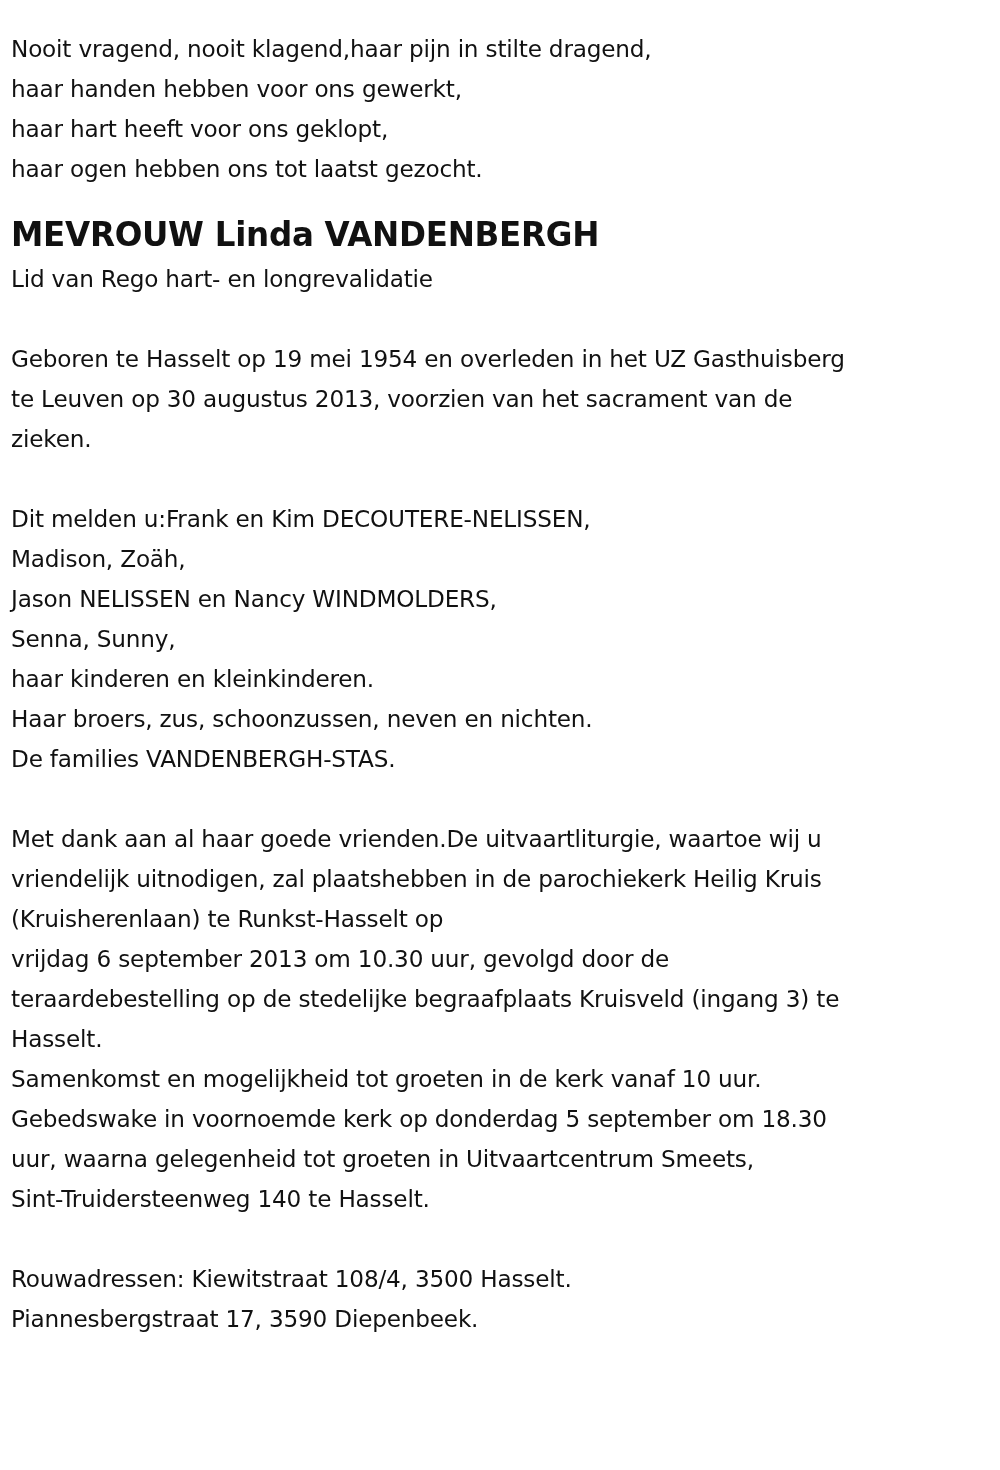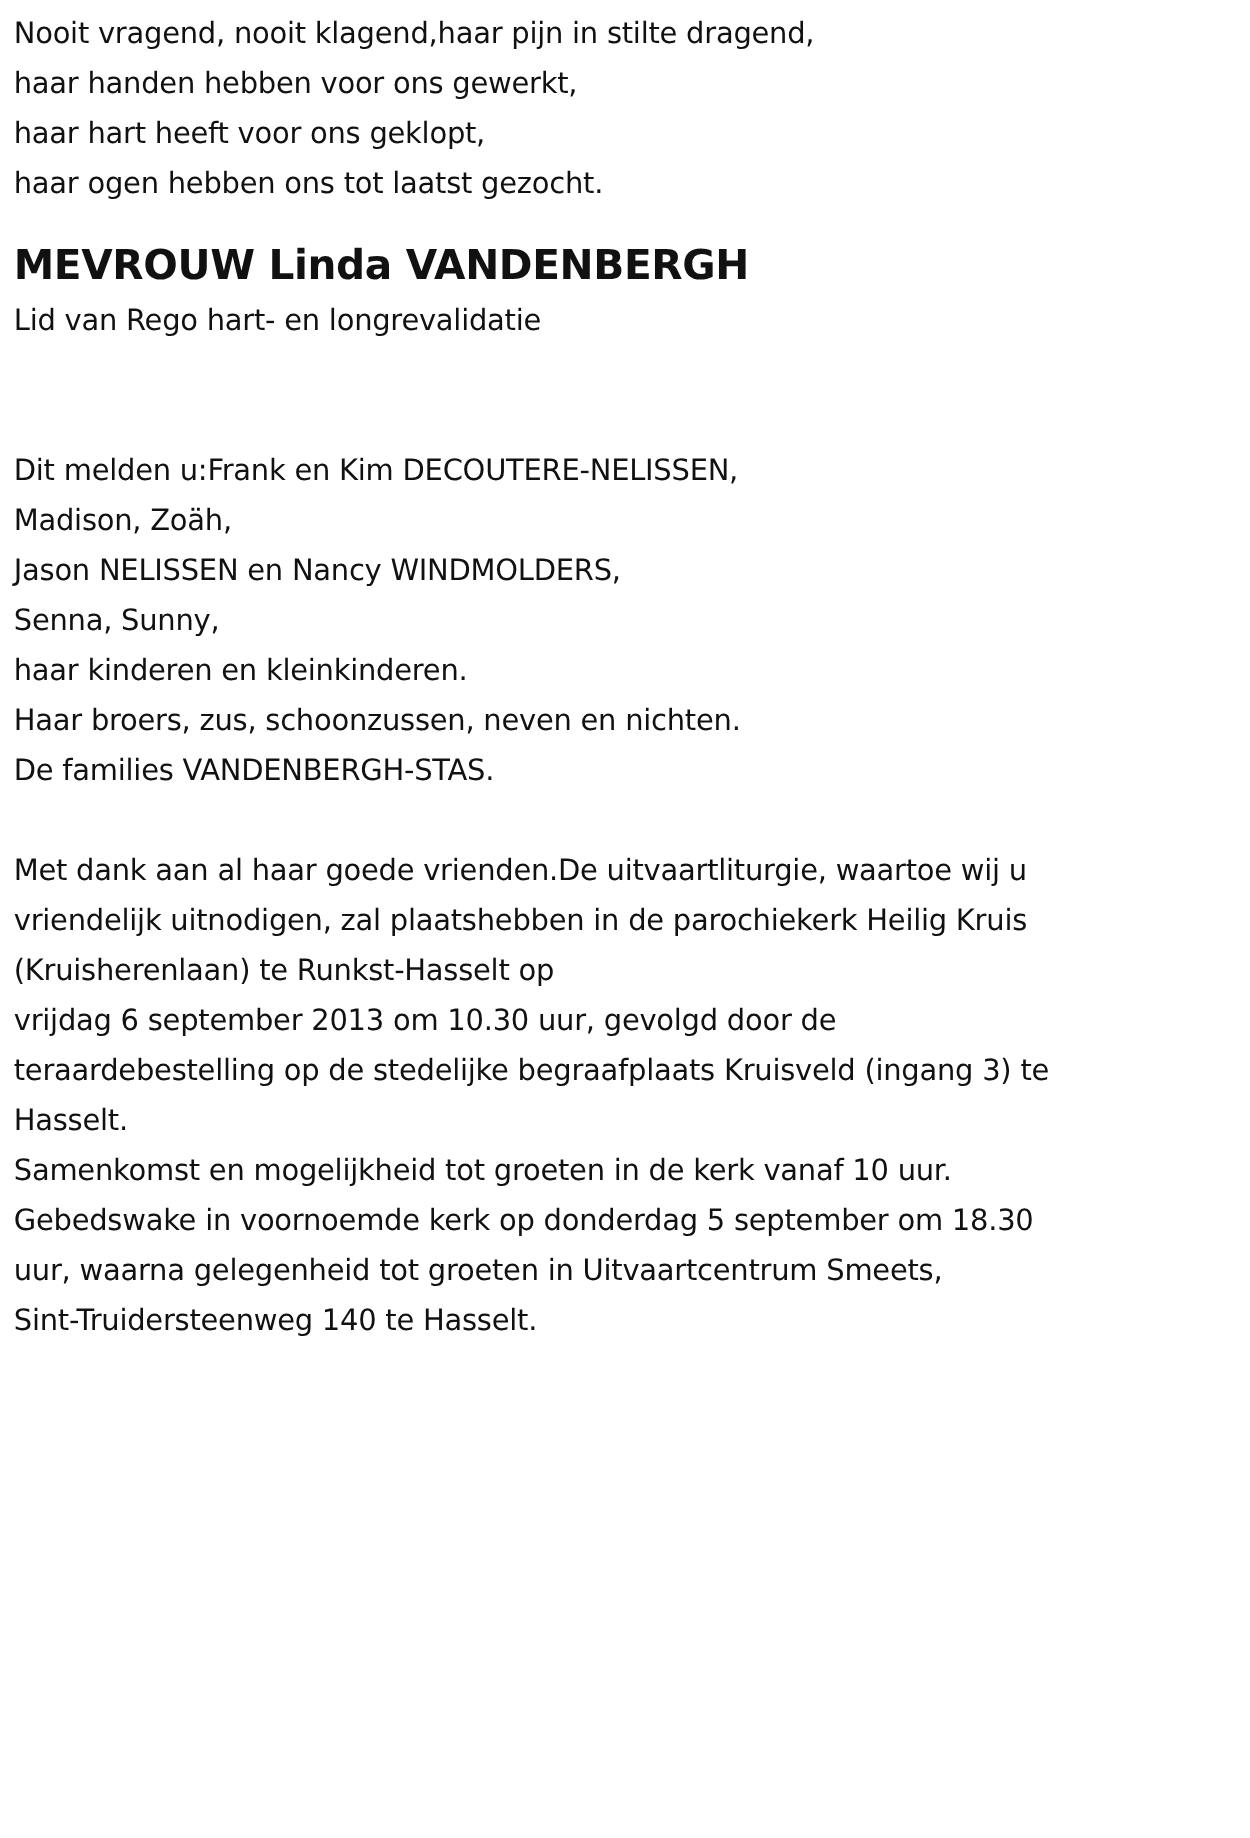--- a/index.html
+++ b/index.html
@@ -10,20 +10,21 @@
     body {
       width: 1000px;
       height: 1470px;
       overflow: hidden;
       color: #111111;
       font-family: "DejaVu Sans", sans-serif;
     }
     .page {
       position: relative;
       padding: 6px 0 0 11px;
+      margin-top: 23px;
     }
     .line {
       font-size: 23.5px;
       line-height: 40px;
       height: 40px;
       white-space: nowrap;
       letter-spacing: -0.2px;
       transform-origin: left center;
     }
     .blank {
@@ -57,20 +58,25 @@
     <div class="line" style="transform: scaleX(0.9858); transform-origin: left center;">haar handen hebben voor ons gewerkt,</div>
     <div class="line" style="transform: scaleX(0.9858); transform-origin: left center;">haar hart heeft voor ons geklopt,</div>
     <div class="line" style="transform: scaleX(0.9858); transform-origin: left center;">haar ogen hebben ons tot laatst gezocht.</div>
   </div>
 
   <div class="title" style="transform: scaleX(0.9858); transform-origin: left center;">MEVROUW Linda VANDENBERGH</div>
   <div class="subtitle-line" style="transform: scaleX(0.9858); transform-origin: left center;">Lid van Rego hart- en longrevalidatie</div>
 
   <div class="blank"></div>
 
+  <div class="section">
+    <div class="line" style="transform: scaleX(0.9858); transform-origin: left center;">Geboren te Hasselt op 19 mei 1954 en overleden in het UZ Gasthuisberg</div>
+    <div class="line" style="transform: scaleX(0.9858); transform-origin: left center;">te Leuven op 30 augustus 2013, voorzien van het sacrament van de</div>
+    <div class="line" style="transform: scaleX(0.9858); transform-origin: left center;">zieken.</div>
+  </div>
 
   <div class="blank"></div>
 
   <div class="section">
     <div class="line" style="transform: scaleX(0.9858); transform-origin: left center;">Dit melden u:Frank en Kim DECOUTERE-NELISSEN,</div>
     <div class="line" style="transform: scaleX(0.9858); transform-origin: left center;">Madison, Zoäh,</div>
     <div class="line" style="transform: scaleX(0.9858); transform-origin: left center;">Jason NELISSEN en Nancy WINDMOLDERS,</div>
     <div class="line" style="transform: scaleX(0.9858); transform-origin: left center;">Senna, Sunny,</div>
     <div class="line" style="transform: scaleX(0.9858); transform-origin: left center;">haar kinderen en kleinkinderen.</div>
     <div class="line" style="transform: scaleX(0.9858); transform-origin: left center;">Haar broers, zus, schoonzussen, neven en nichten.</div>
@@ -87,17 +93,21 @@
     <div class="line" style="transform: scaleX(0.9858); transform-origin: left center;">teraardebestelling op de stedelijke begraafplaats Kruisveld (ingang 3) te</div>
     <div class="line" style="transform: scaleX(0.9858); transform-origin: left center;">Hasselt.</div>
     <div class="line" style="transform: scaleX(0.9858); transform-origin: left center;">Samenkomst en mogelijkheid tot groeten in de kerk vanaf 10 uur.</div>
     <div class="line" style="transform: scaleX(0.9858); transform-origin: left center;">Gebedswake in voornoemde kerk op donderdag 5 september om 18.30</div>
     <div class="line" style="transform: scaleX(0.9858); transform-origin: left center;">uur, waarna gelegenheid tot groeten in Uitvaartcentrum Smeets,</div>
     <div class="line" style="transform: scaleX(0.9858); transform-origin: left center;">Sint-Truidersteenweg 140 te Hasselt.</div>
   </div>
 
   <div class="blank"></div>
 
+  <div class="section">
+    <div class="line" style="transform: scaleX(0.9858); transform-origin: left center;">Rouwadressen: Kiewitstraat 108/4, 3500 Hasselt.</div>
+    <div class="line" style="transform: scaleX(0.9858); transform-origin: left center;">Piannesbergstraat 17, 3590 Diepenbeek.</div>
+  </div>
 
   <div class="blank"></div>
 
 
 </div>
 
 </body></html>

